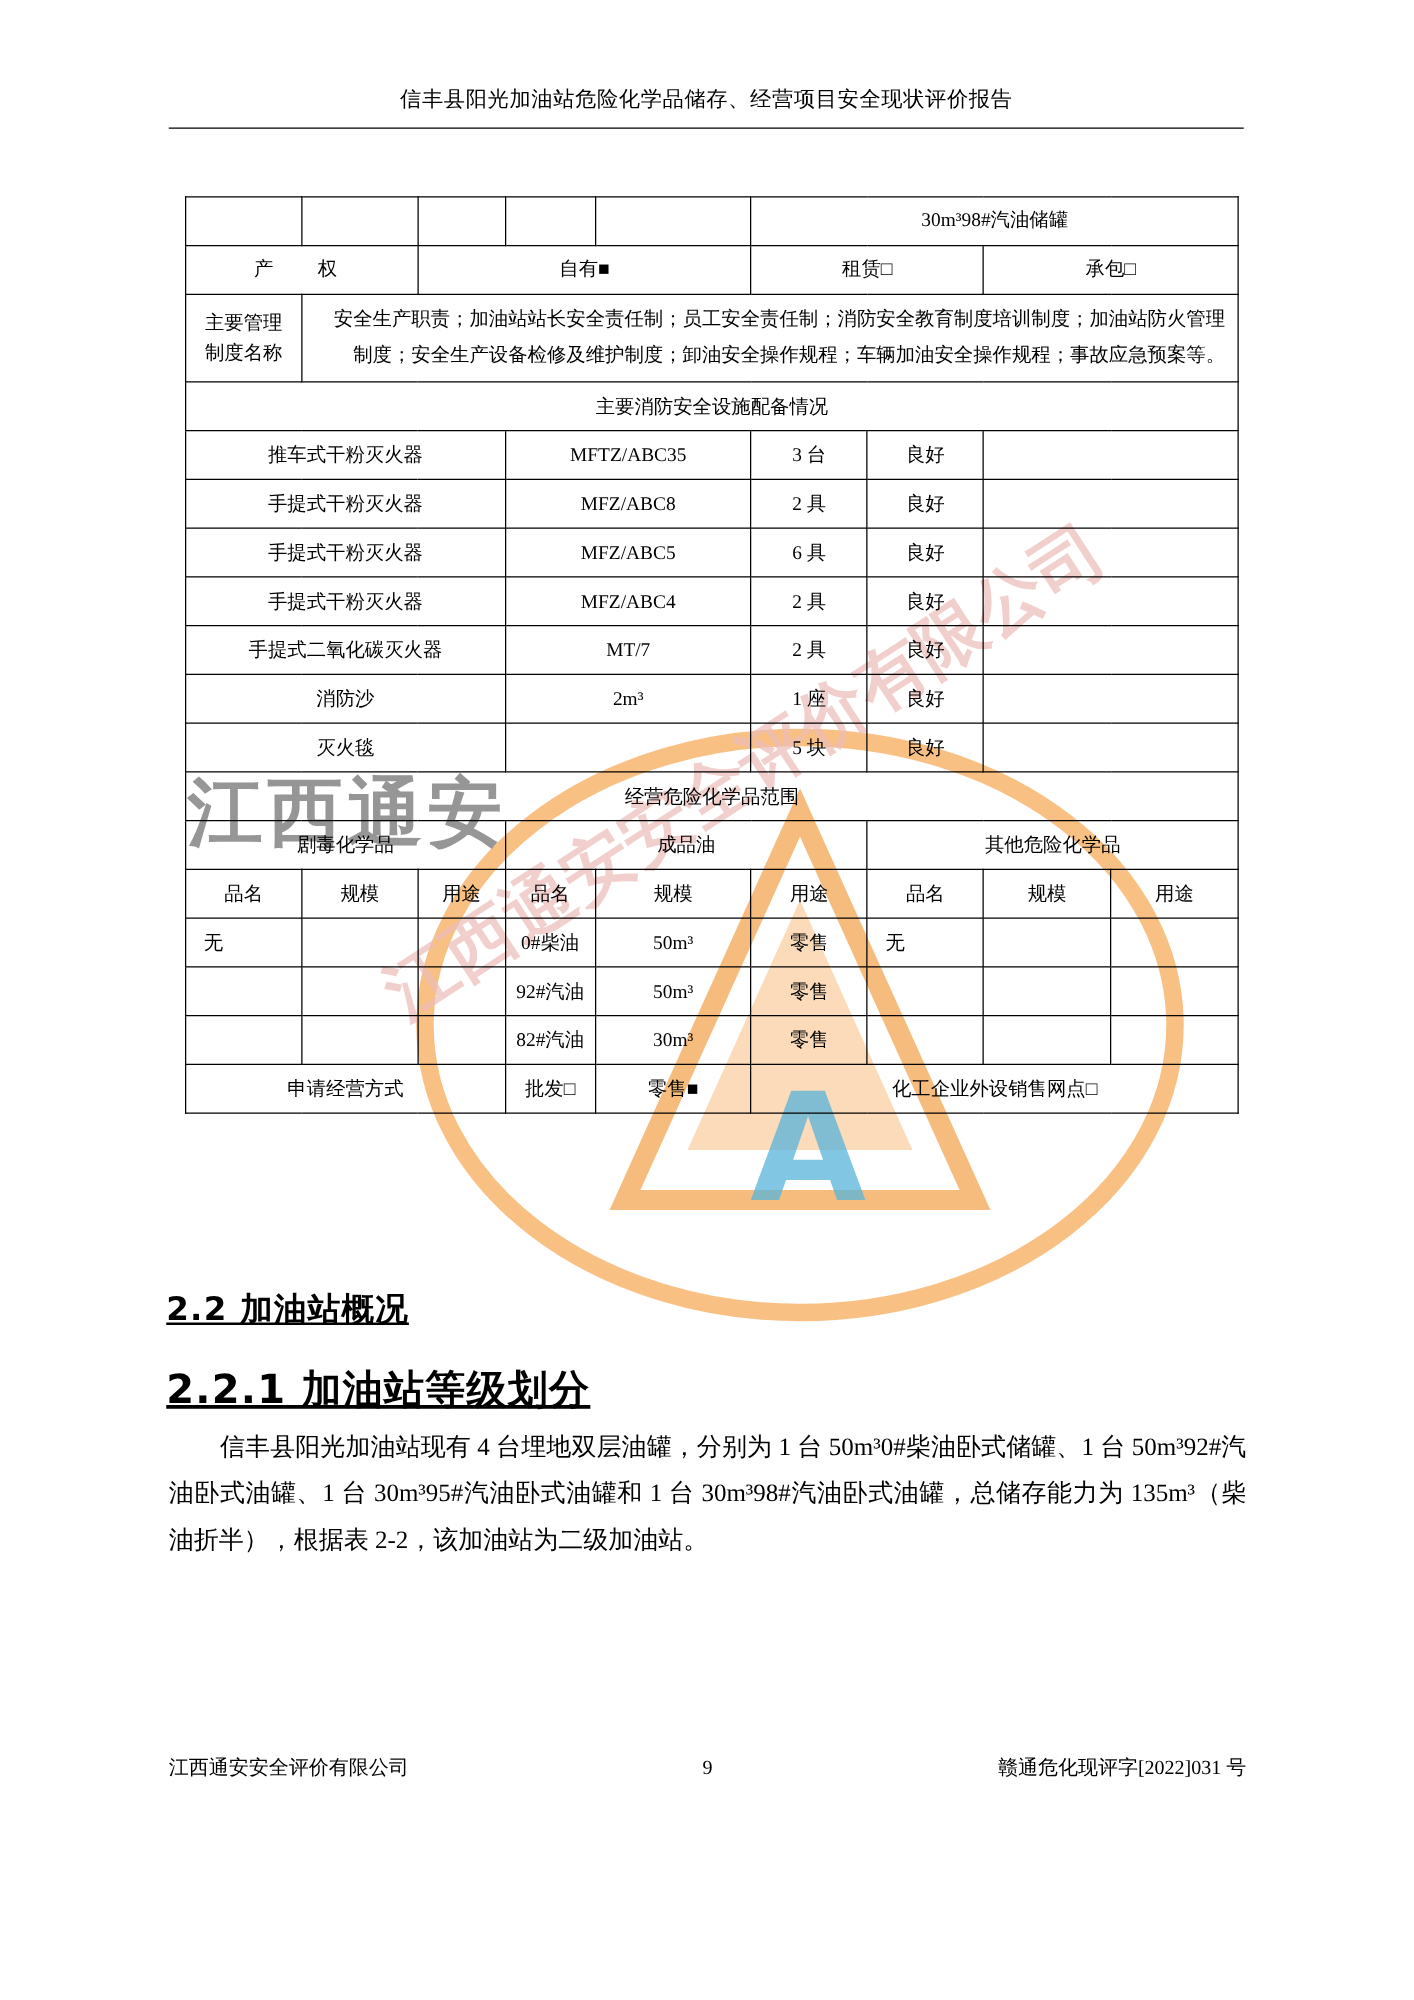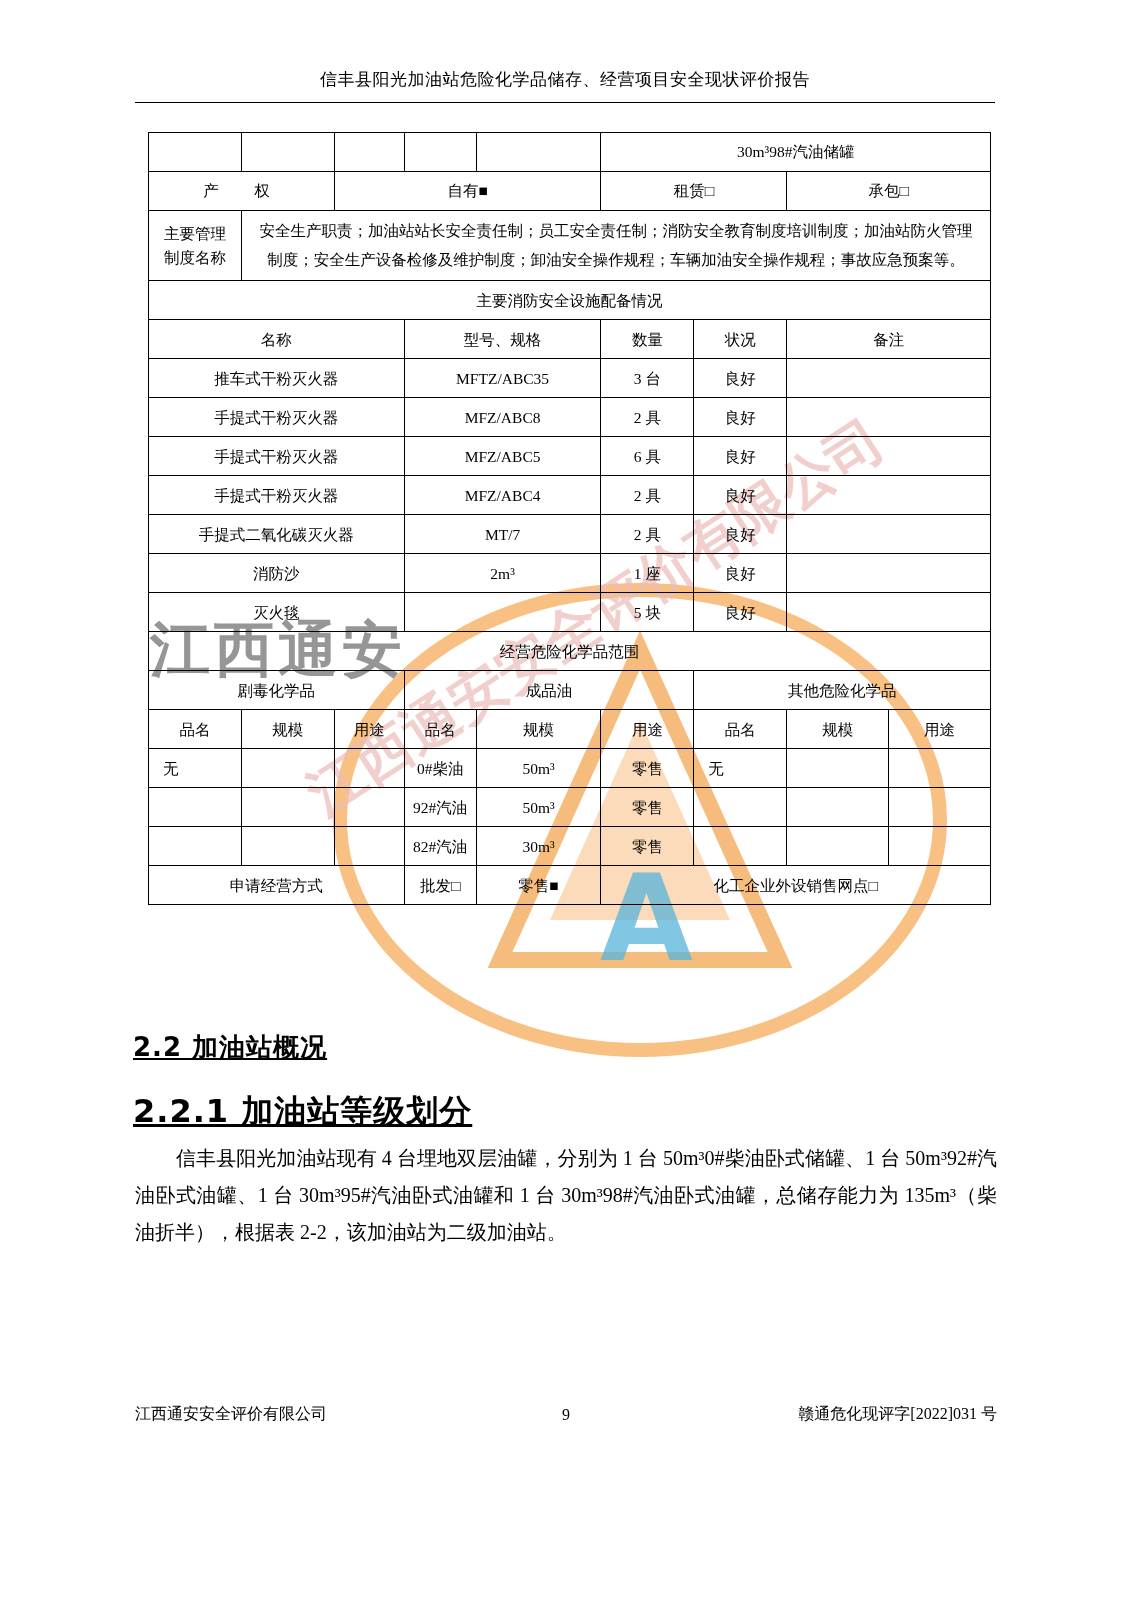--- a/index.html
+++ b/index.html
@@ -74,37 +74,37 @@
     transform: rotate(-33deg);
     white-space: nowrap;
     opacity: 0.7;
     font-family: "DejaVu Sans", sans-serif;
   }
 
   
   .main-table {
     position: absolute;
     left: 148px;
-    top: 132px;
+    top: 157px;
     width: 843px;
     border-collapse: collapse;
     font-size: 15.5px;
     z-index: 10;
   }
   .main-table td {
     border: 1px solid #000;
     padding: 5px 6px;
     text-align: center;
     vertical-align: middle;
     line-height: 1.5;
     height: 28px;
     background: transparent;
   }
   .main-table td.left {
-    text-align: center;
+    text-align: right;
     line-height: 1.85;
     padding: 6px 10px;
   }
   .spaced {
     letter-spacing: 10px;
   }
 
   
   h2.sec {
     position: absolute;
@@ -194,27 +194,20 @@
         <td colspan="2">承包□</td>
       </tr>
       <tr>
         <td style="white-space:pre-line">主要管理
 制度名称</td>
         <td colspan="8" class="left">安全生产职责；加油站站长安全责任制；员工安全责任制；消防安全教育制度培训制度；加油站防火管理制度；安全生产设备检修及维护制度；卸油安全操作规程；车辆加油安全操作规程；事故应急预案等。</td>
       </tr>
       <tr>
         <td colspan="9">主要消防安全设施配备情况</td>
       </tr>
-      <tr>
-        <td colspan="3">名称</td>
-        <td colspan="2">型号、规格</td>
-        <td>数量</td>
-        <td>状况</td>
-        <td colspan="2">备注</td>
-      </tr>
 
       <tr>
         <td colspan="3">推车式干粉灭火器</td>
         <td colspan="2">MFTZ/ABC35</td>
         <td>3 台</td>
         <td>良好</td>
         <td colspan="2"></td>
       </tr>
       <tr>
         <td colspan="3">手提式干粉灭火器</td>

